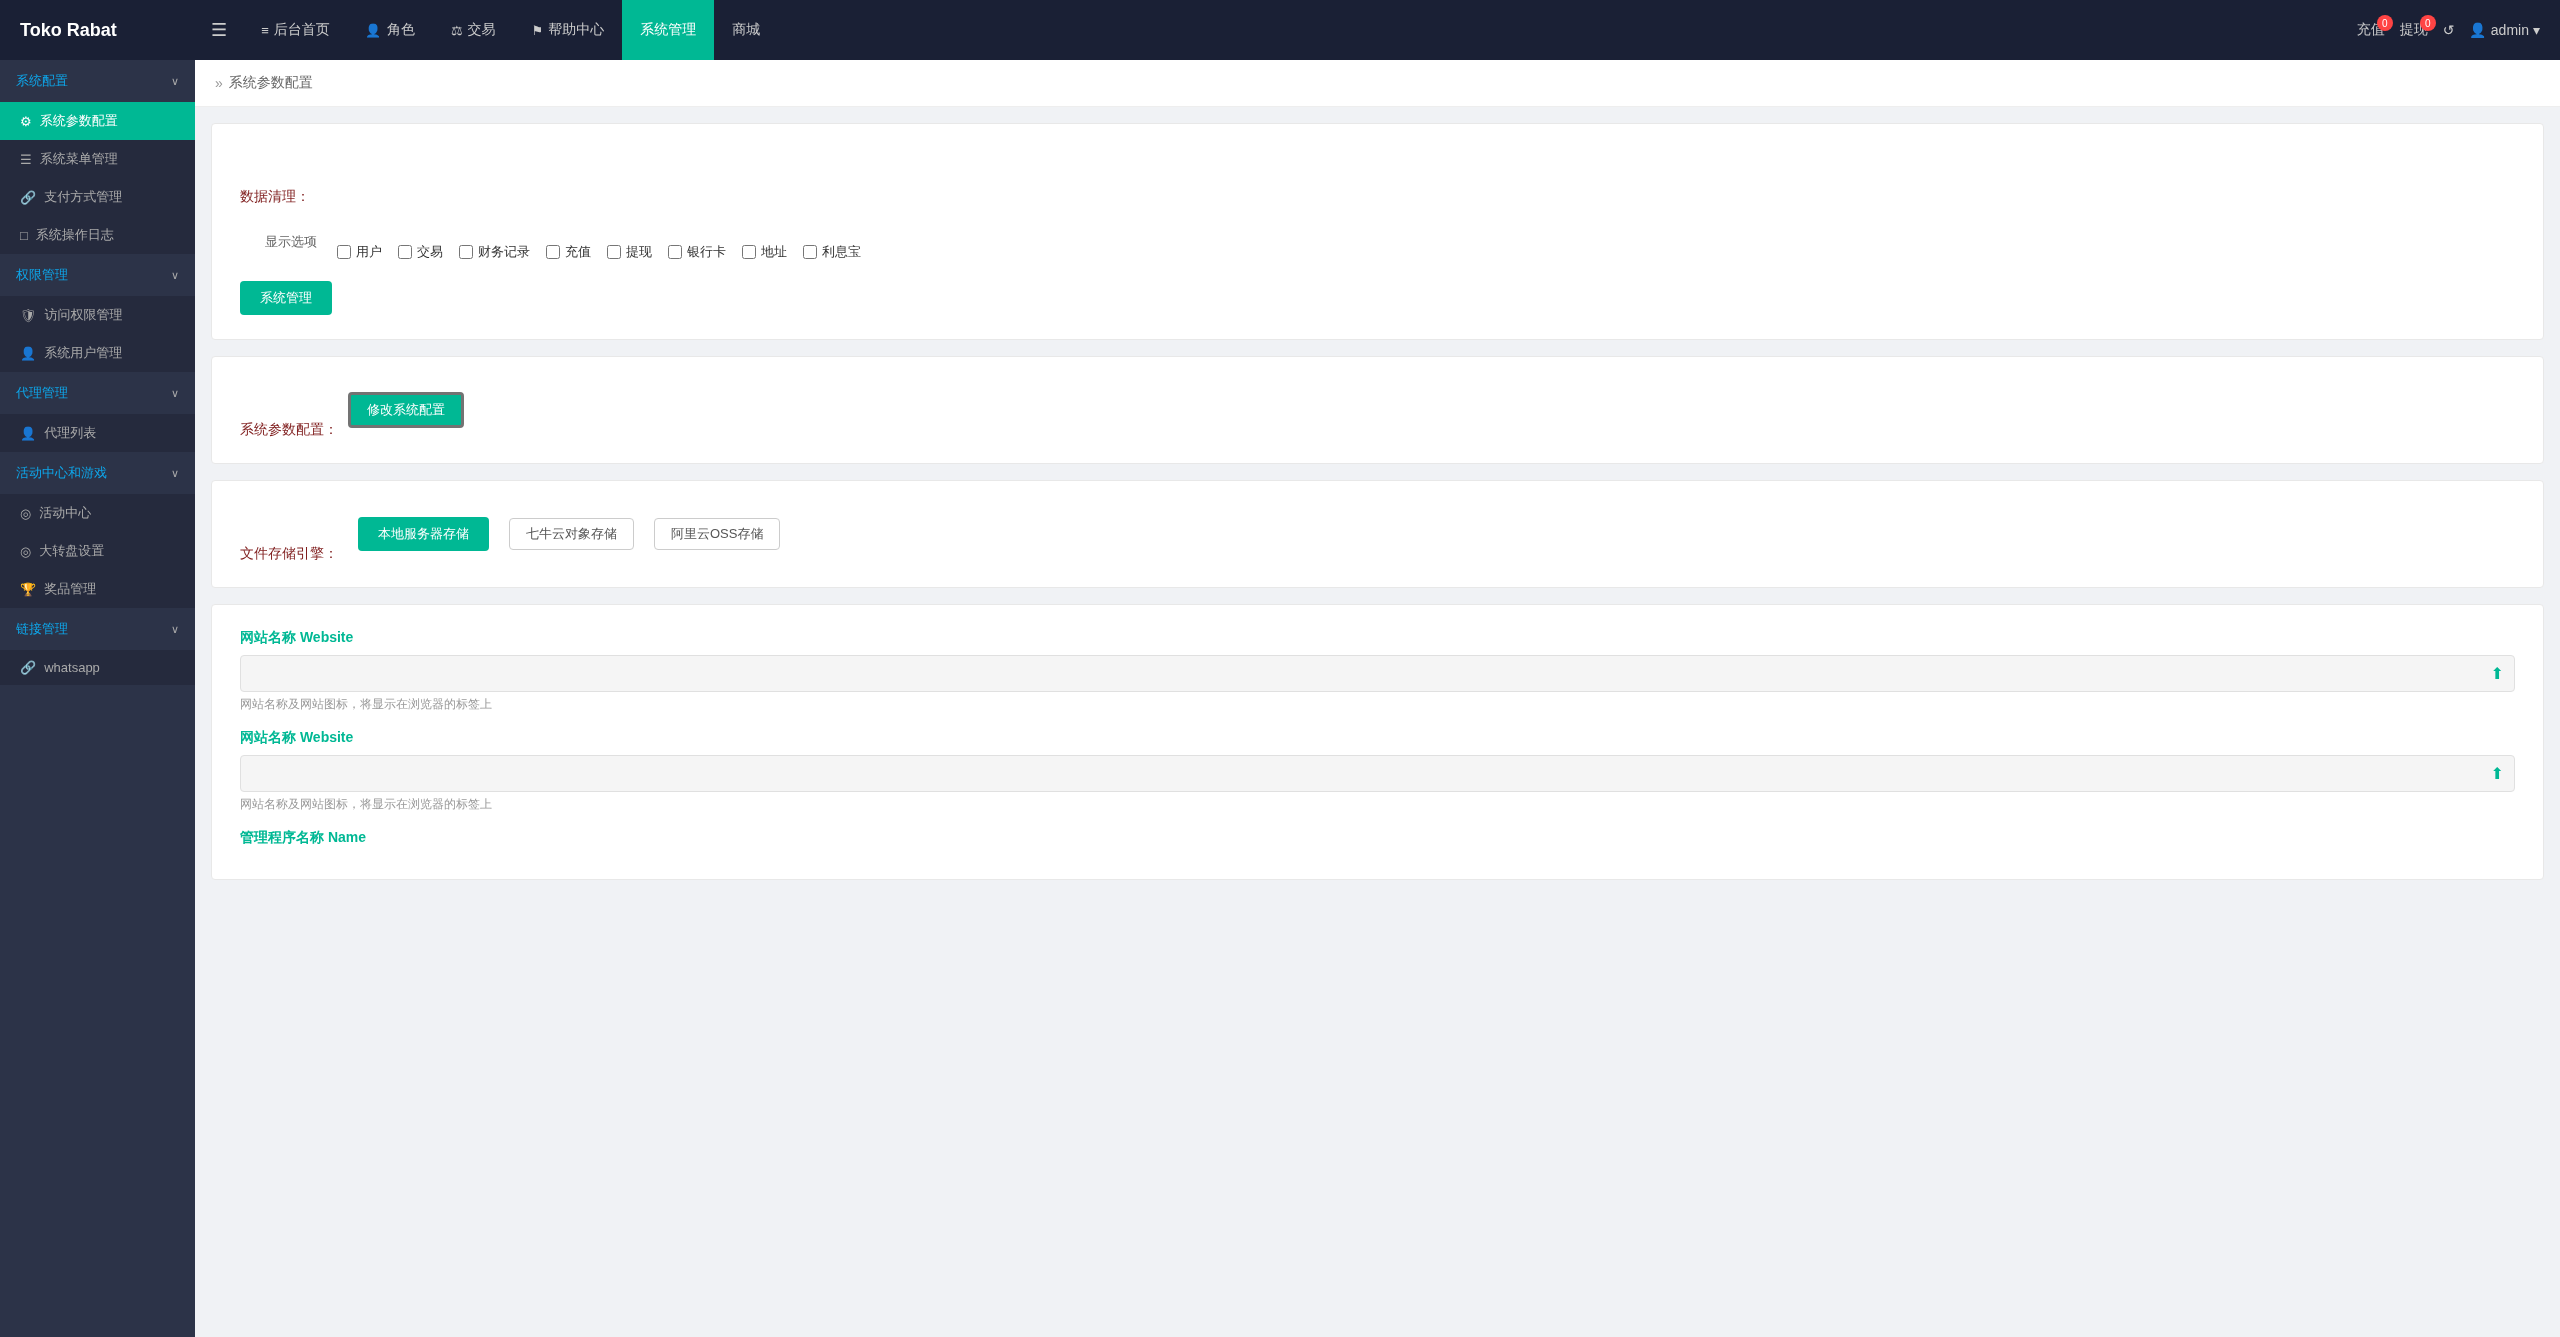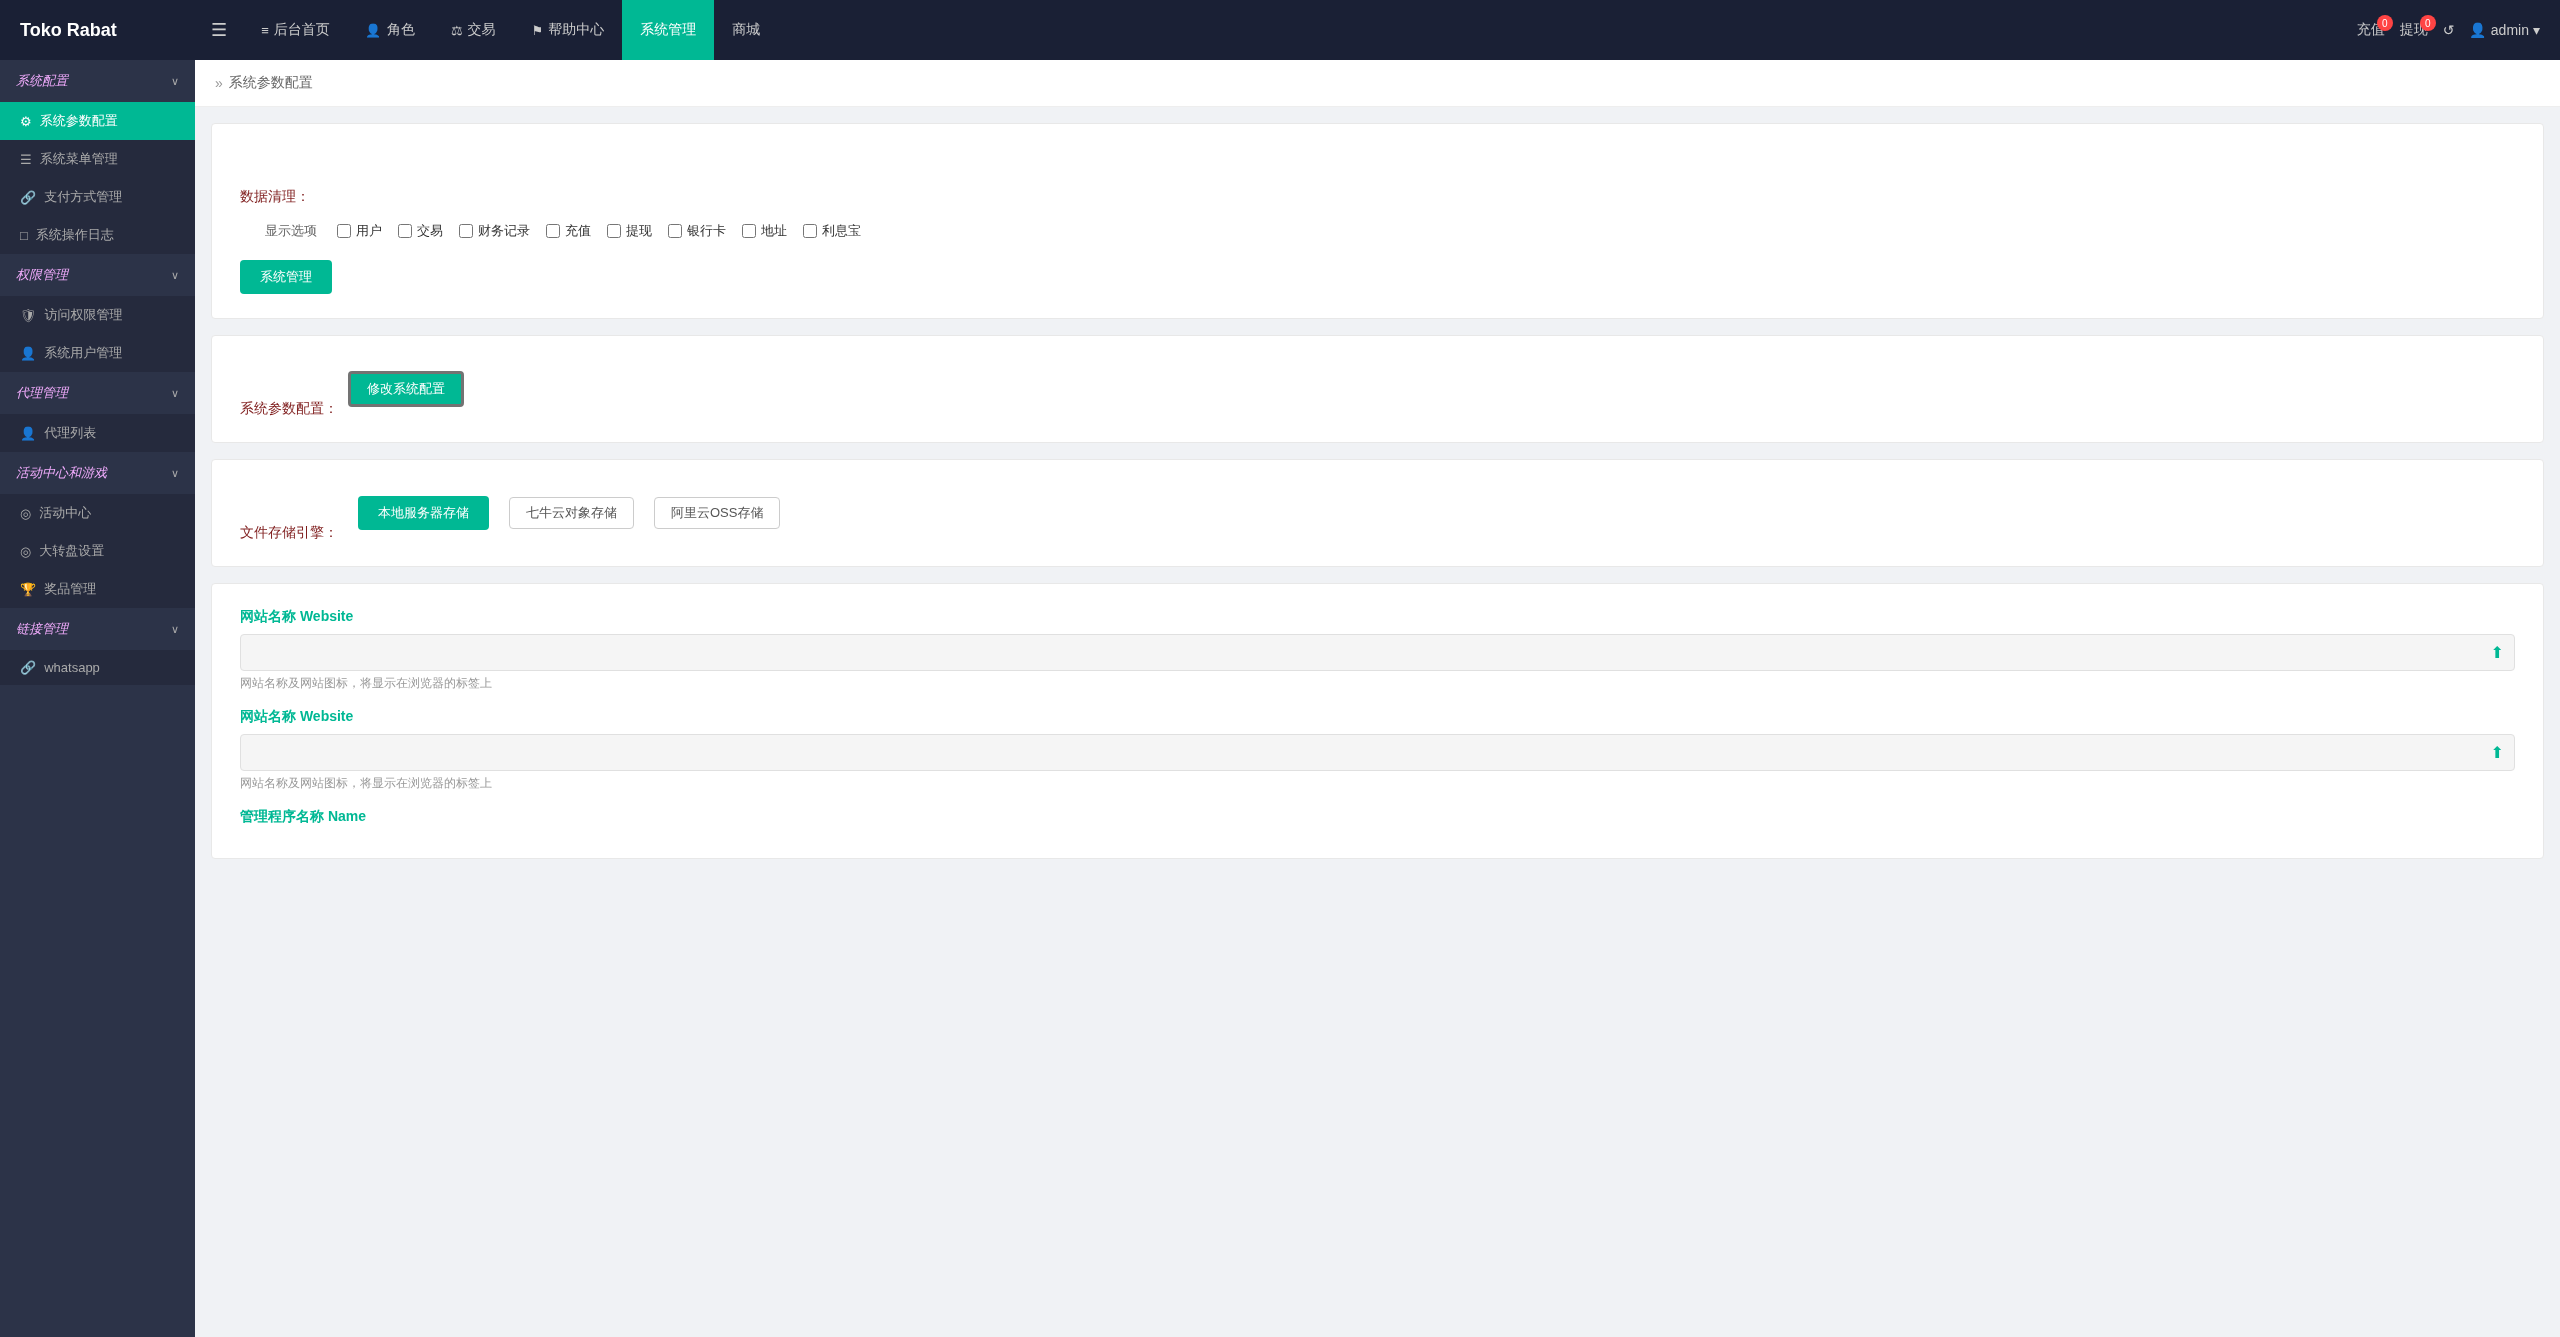--- a/index.html
+++ b/index.html
@@ -98,21 +98,21 @@
     .sidebar-section-header {
       display: flex;
       align-items: center;
       justify-content: space-between;
       padding: 12px 16px;
       color: #aaa;
       font-size: 13px;
       cursor: pointer;
       background: #2c3348;
     }
-    .sidebar-section-header .section-title { color: #f0abfc; font-style: italic; }
+    .sidebar-section-header .section-title { color: #0ea5e9; }
     .sidebar-item {
       display: flex;
       align-items: center;
       padding: 10px 16px 10px 20px;
       color: #aaa;
       font-size: 13px;
       cursor: pointer;
       background: #252a3d;
     }
     .sidebar-item.active { background: #00b894; color: #fff; }
@@ -168,20 +168,21 @@
       color: #666;
       font-size: 13px;
       white-space: nowrap;
       margin-left: 25px;
     }
     .checkbox-group {
       display: flex;
       align-items: center;
       gap: 16px;
       flex-wrap: wrap;
+      margin-top: 21px;
     }
     .checkbox-item {
       display: flex;
       align-items: center;
       gap: 5px;
       color: #333;
       font-size: 13px;
       cursor: pointer;
     }
     .checkbox-item input[type="checkbox"] {

